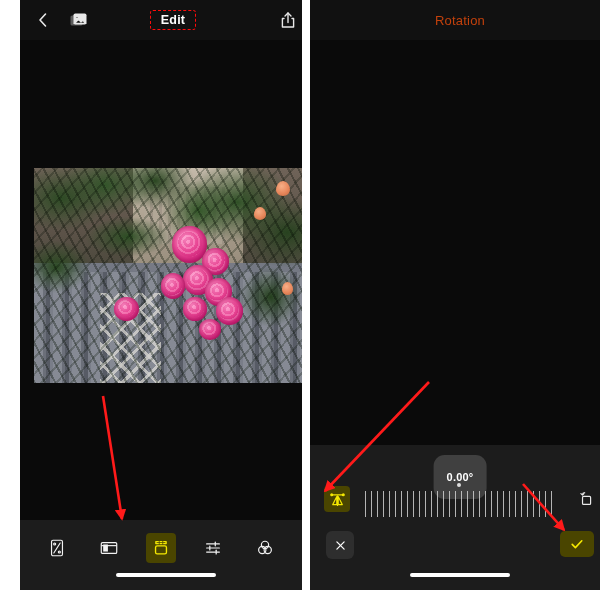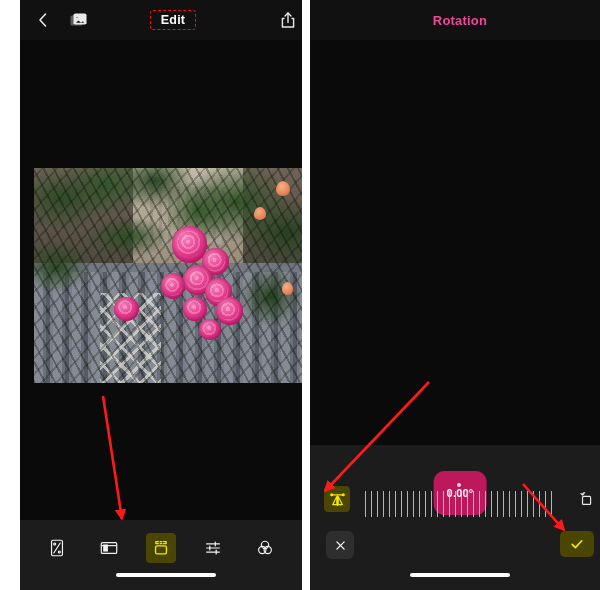--- a/index.html
+++ b/index.html
@@ -58,23 +58,23 @@
   .share-wrap { margin-left: auto; }
 
   
   .topbar-right {
     position: absolute; left: 0; top: 0;
     width: 300px; height: 40px;
     display: flex; align-items: center; justify-content: center;
     background: #111111;
   }
   .rotation-title {
-    color: #ec4899;
+    color: #c2410c;
     font-size: 13px;
-    font-weight: 700;
+    font-weight: 400;
     letter-spacing: .2px;
     text-align: right;
   }
 
   
   .photo-left {
     position: absolute;
     left: 14px; top: 168px;
     width: 275px; height: 215px;
     overflow: hidden;
@@ -194,27 +194,26 @@
   
   .rot-panel {
     position: absolute; left: 0; bottom: 0;
     width: 300px; height: 145px;
     background: #1c1c1c;
   }
   .angle-badge {
     position: absolute; left: 50%; top: 10px;
     transform: translateX(-50%);
     padding: 16px 13px;
-    background: #be185d;
+    background: #404040;
     border-radius: 11px;
     color: #ffffff;
     font-size: 11px;
     font-weight: 600;
     letter-spacing:.2px;
-    margin-top:16px;
   }
   .ruler-row {
     position: absolute; left: 0; top: 38px;
     width: 300px; height: 34px;
     display: flex; align-items: center;
   }
   .flip-btn {
     position:absolute; left:14px; top:3px;
     width: 26px; height: 26px;
     background: #4a4500;

